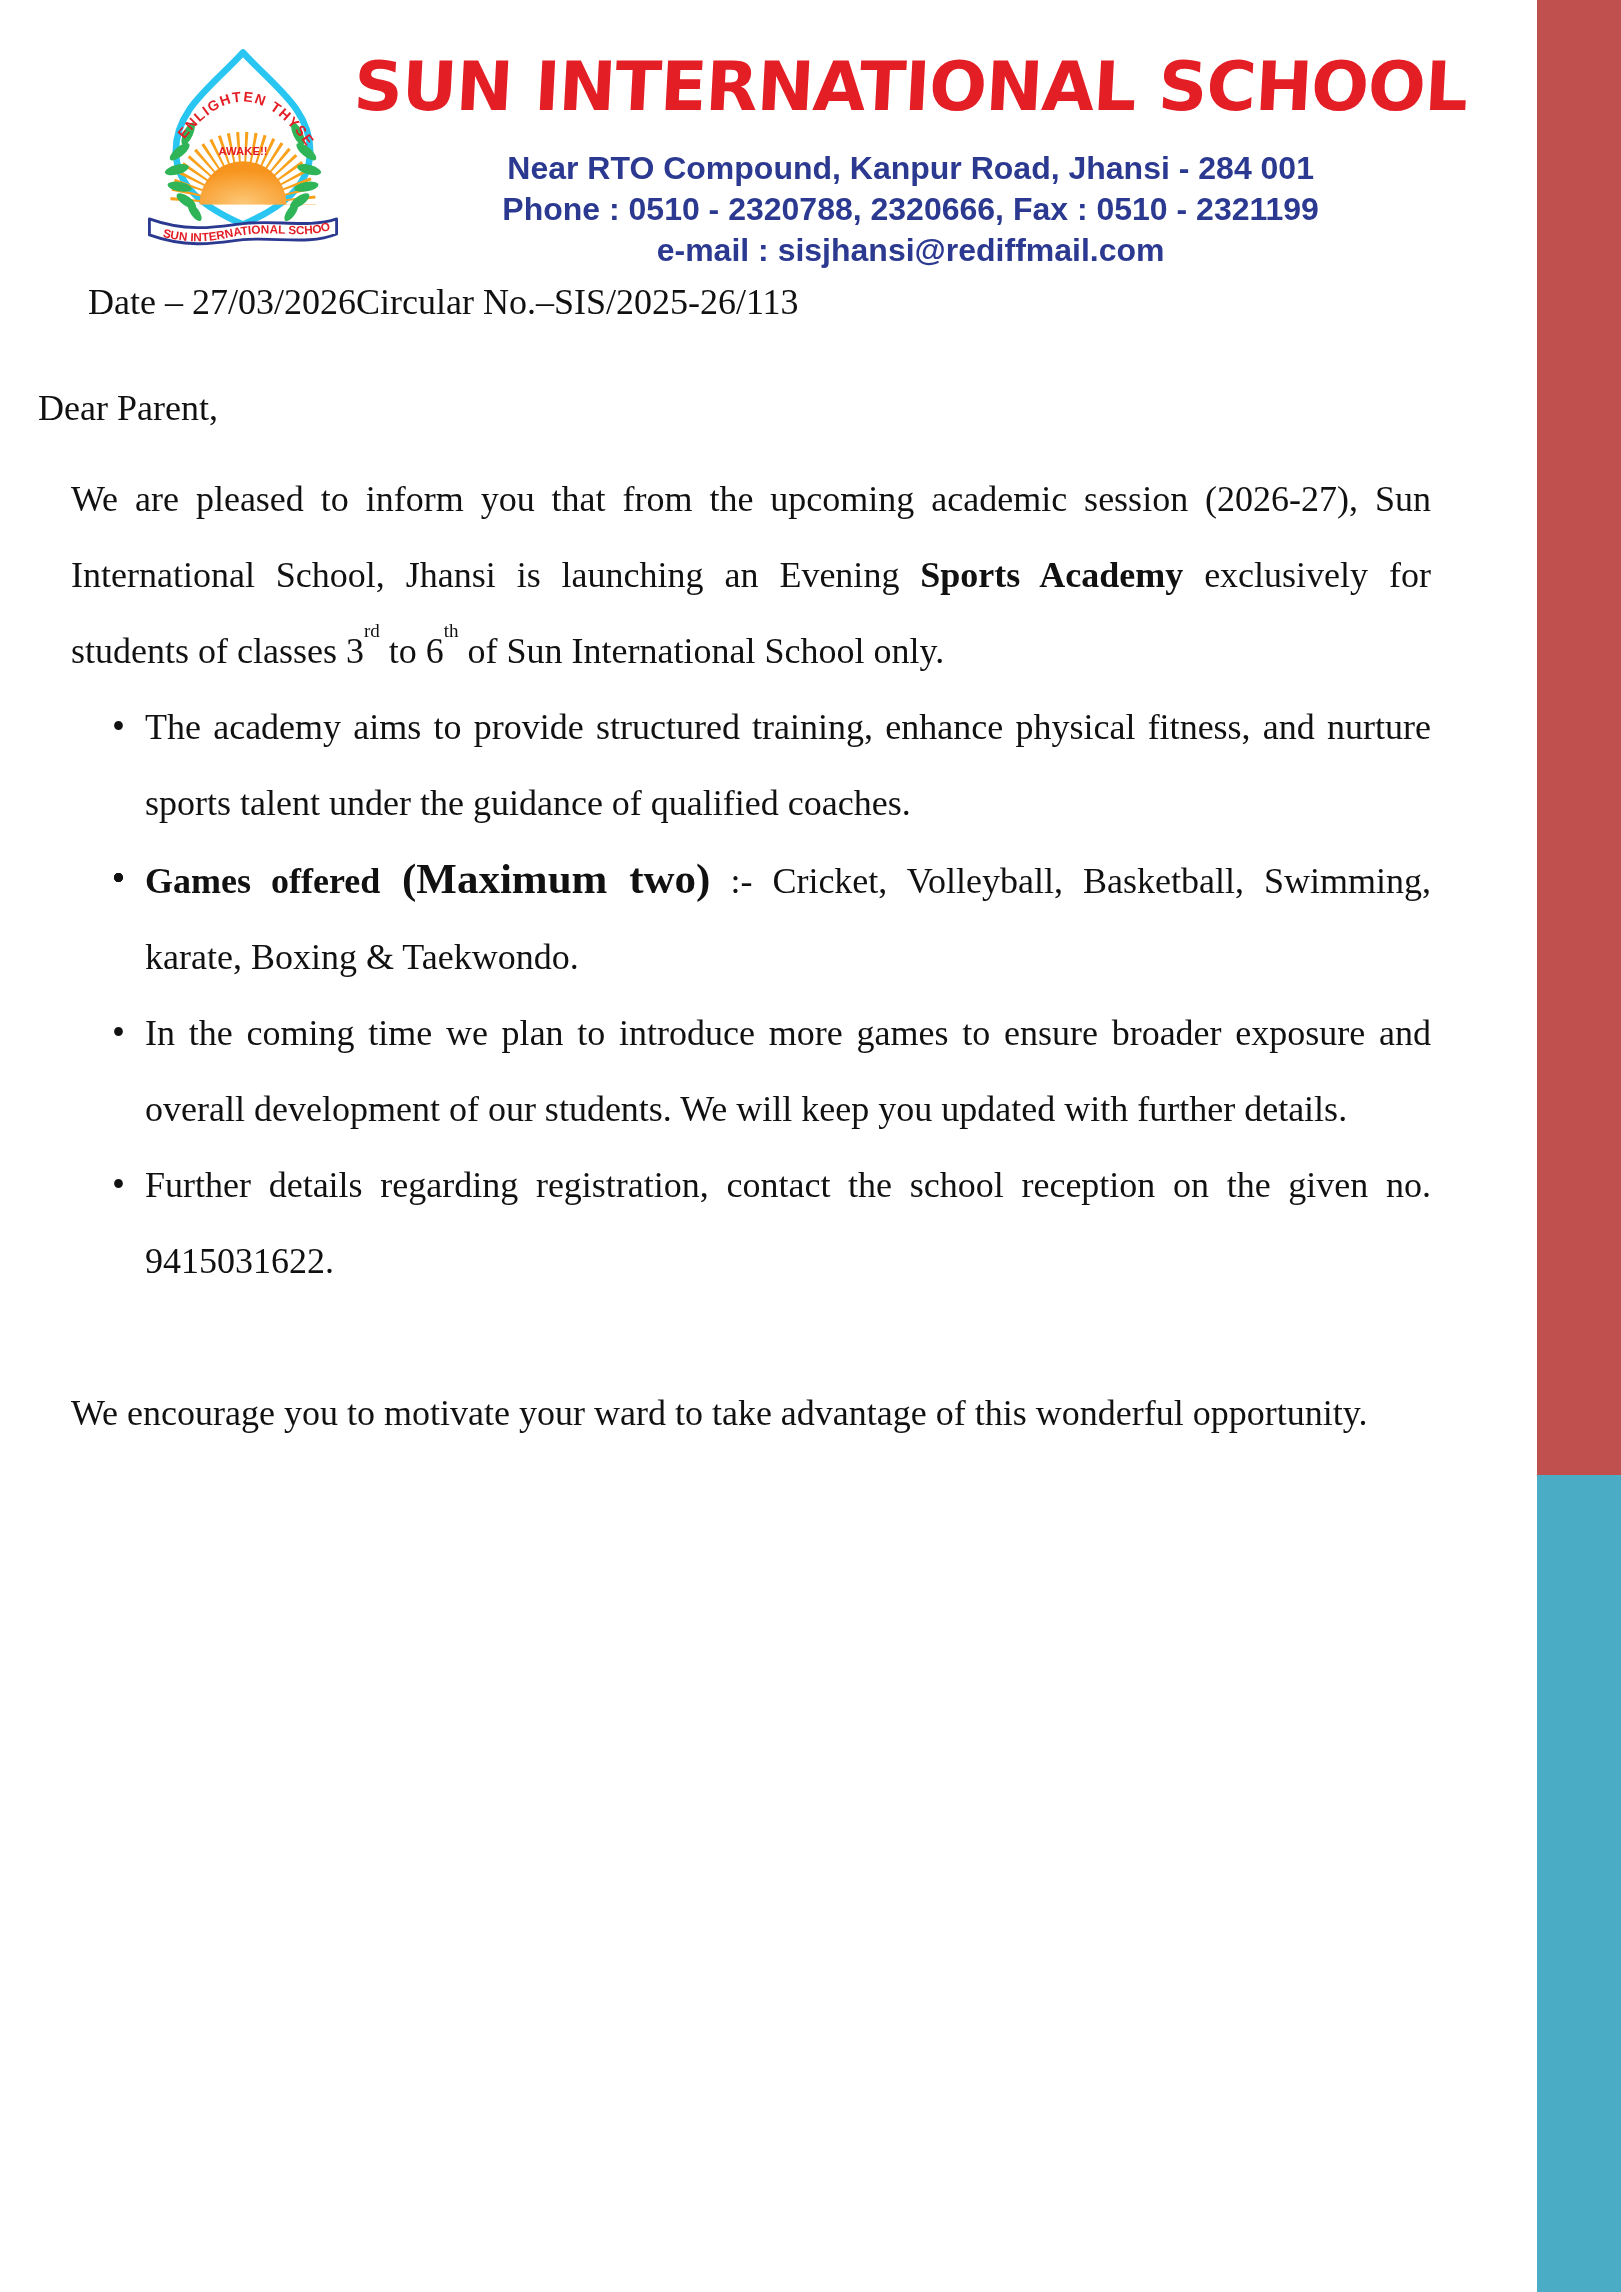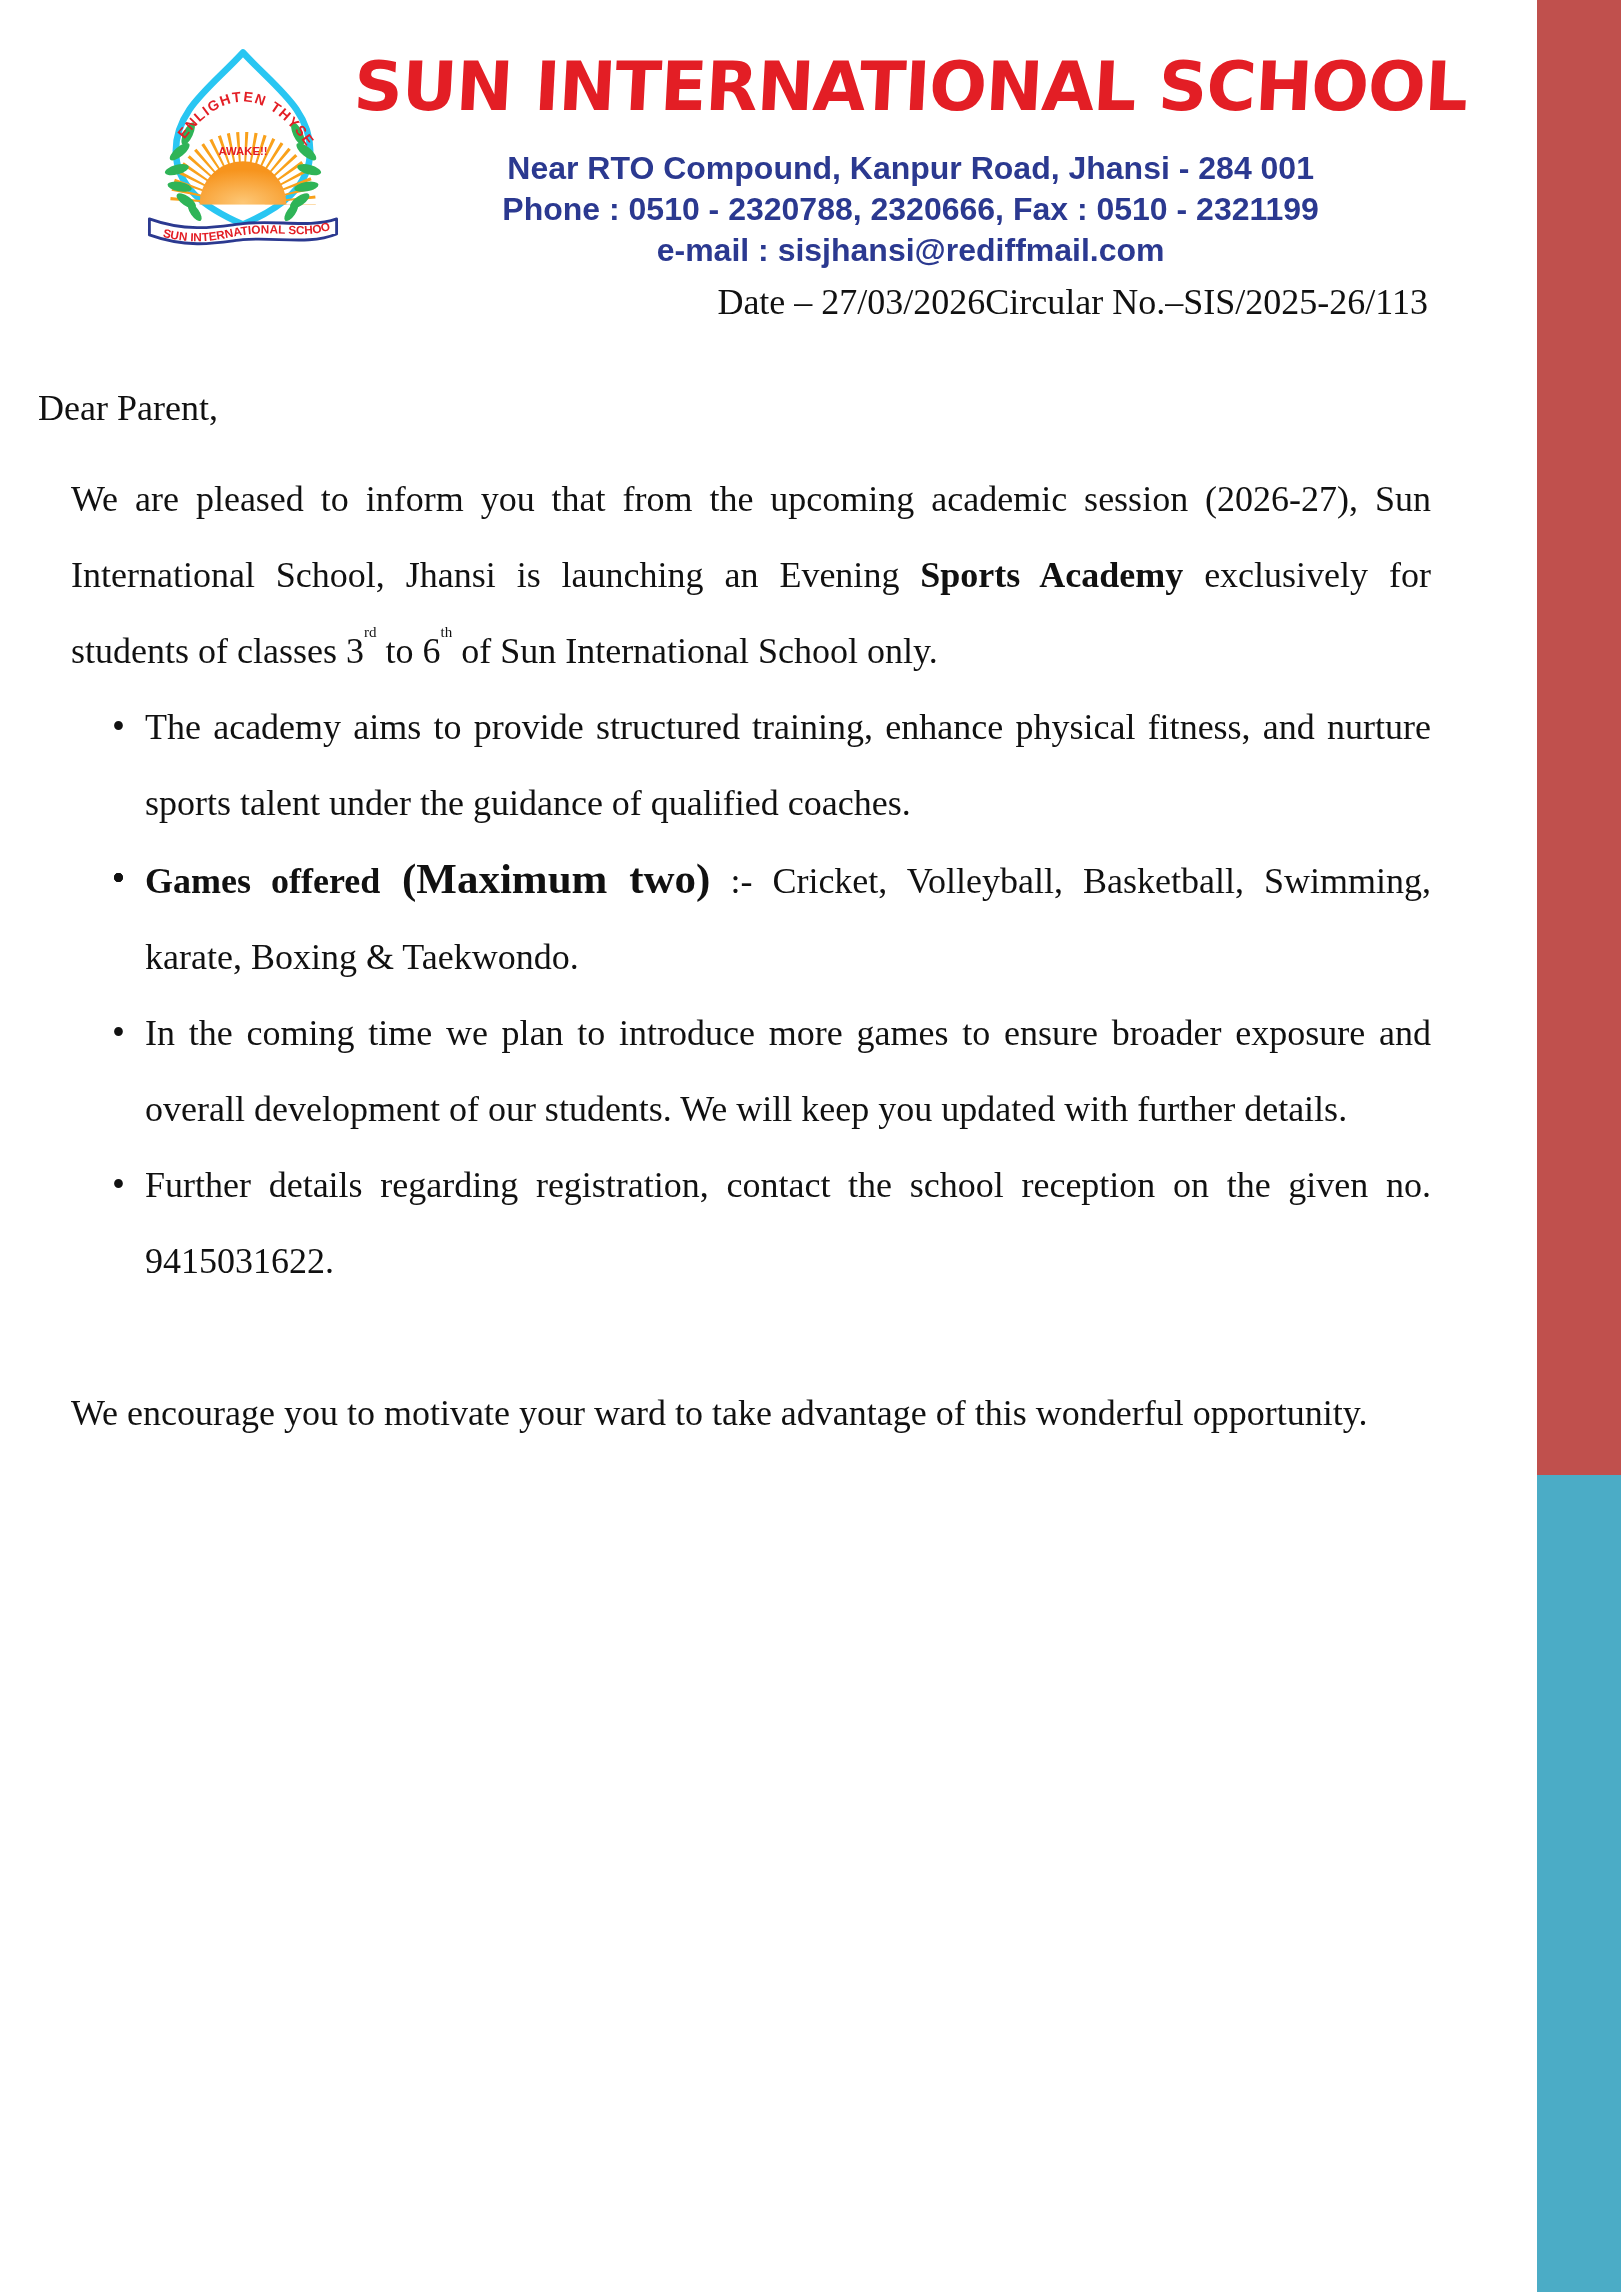--- a/index.html
+++ b/index.html
@@ -20,30 +20,30 @@
     color:var(--school-red,#E31E25);font-size:68px;line-height:68px;
     letter-spacing:-1px;white-space:nowrap;margin-top:7.8px;
     transform:skewX(-3deg);
   }
   .addr{
     font-family:"Liberation Sans","DejaVu Sans",sans-serif;font-weight:bold;
     color:var(--address-blue,#2B3990);font-size:32px;line-height:41px;
   }
   .addr.first{margin-top:27.4px;}
 
-  .meta-row{display:flex;justify-content:flex-end;
+  .meta-row{display:flex;justify-content:flex-start;
     margin:9.8px 193px 0 88px;font-size:36px;line-height:43px;}
   .salutation{margin:63px 190px 0 38px;font-size:36px;line-height:43px;}
   .body-para{margin:31px 190px 0 71px;font-size:36px;line-height:76px;
     text-align:justify;}
   ul.bullets{list-style:none;margin:0 190px 0 71px;padding:0;}
   ul.bullets li{position:relative;padding-left:74px;font-size:36px;
     line-height:76px;text-align:justify;}
   .dot{position:absolute;left:41px;top:0;font-size:37px;}
-  sup{font-size:15px;line-height:0;position:relative;top:-12.7px;}
+  sup{font-size:19px;line-height:0;position:relative;top:-12.7px;}
   b.paren{font-size:43px;}
   .closing{margin-top:76px;}
   .signoff{margin:73px 190px 0 71px;font-size:36px;line-height:55px;}
   .logo text{font-family:"Liberation Sans","DejaVu Sans",sans-serif;}
 </style>
 </head>
 <body>
 
 <div class="page">
 

